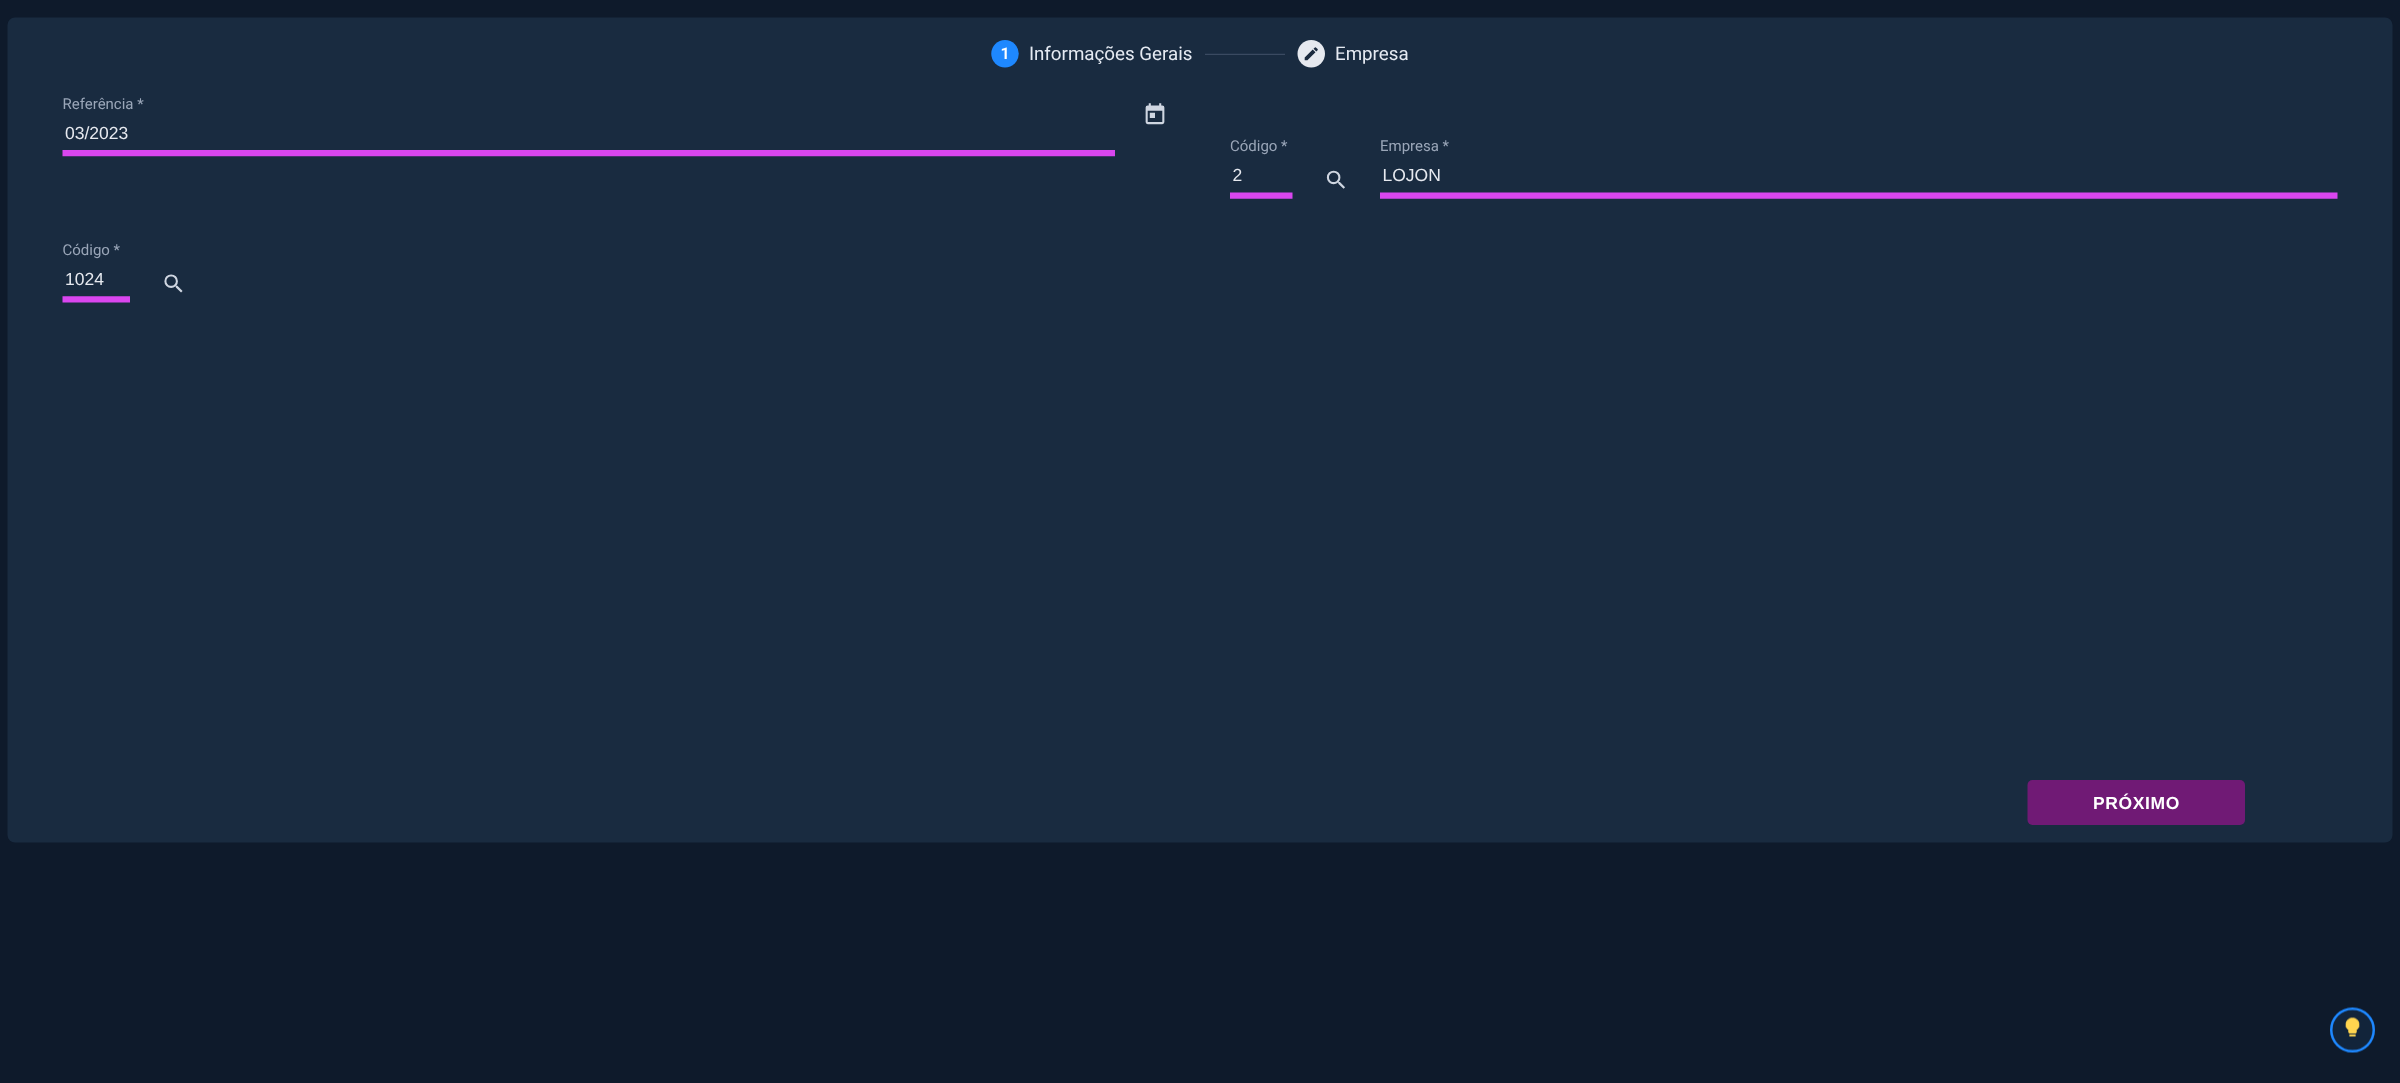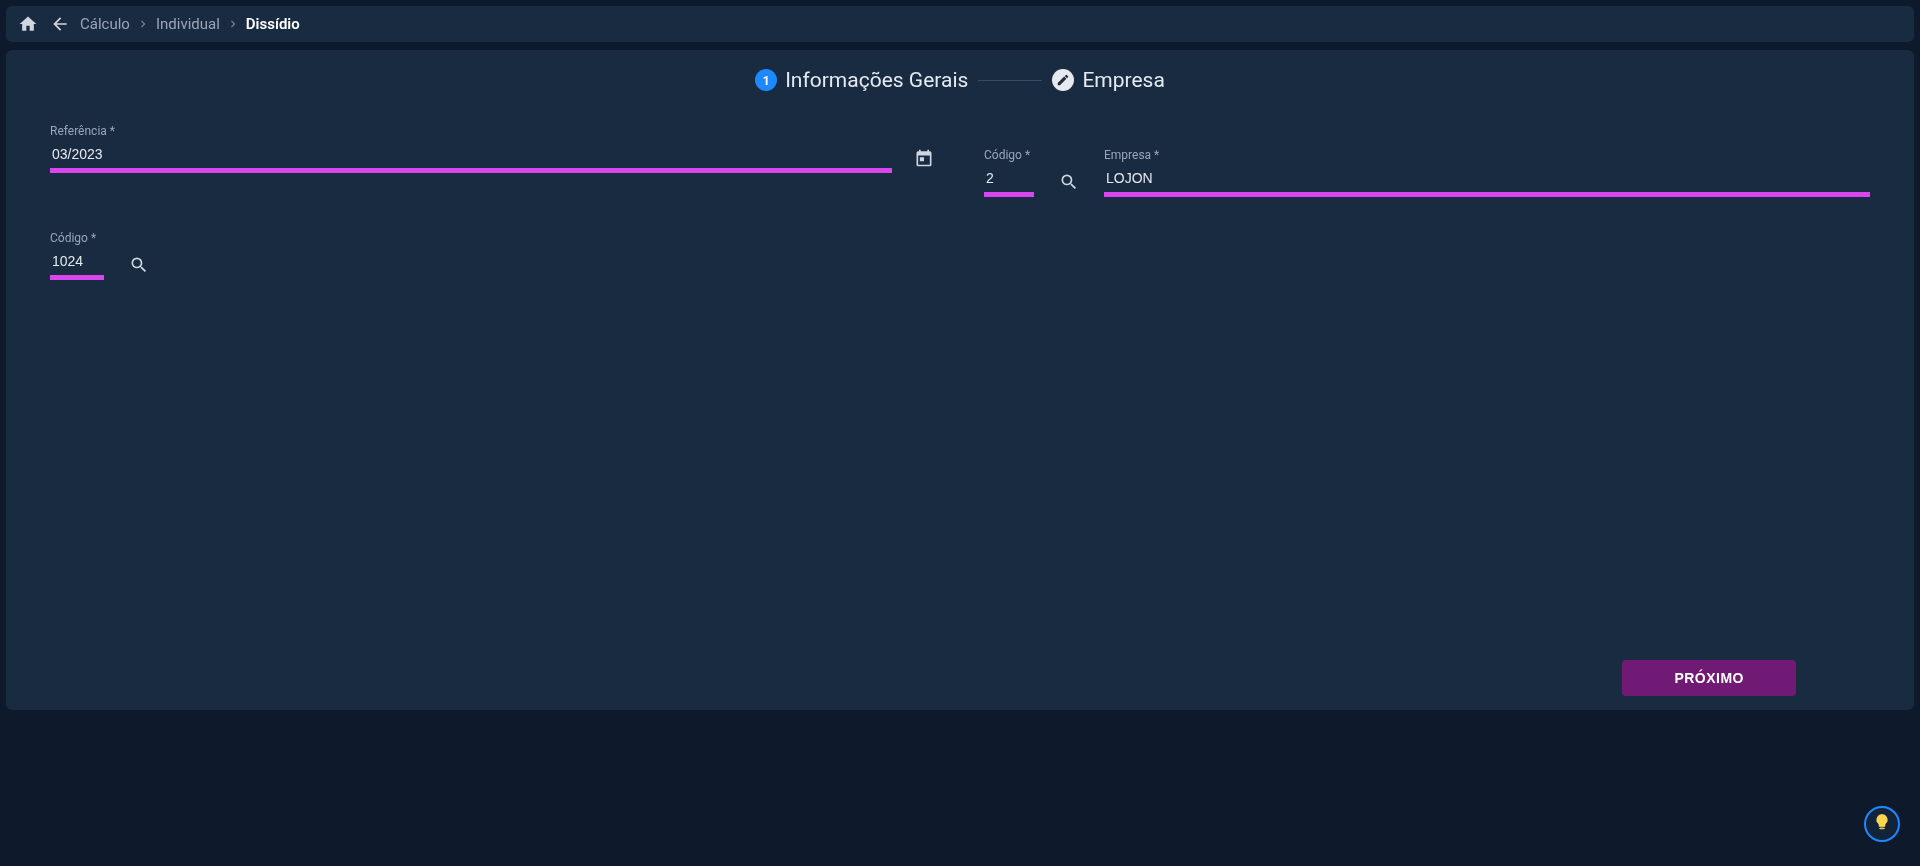--- a/index.html
+++ b/index.html
@@ -71,30 +71,30 @@
   }
   .step-circle.active {
     background: #1e88ff;
     color: #ffffff;
   }
   .step-circle.pending {
     background: #e6e9ef;
     color: #1b2a3e;
   }
   .step-circle.pending svg { width:14px; height:14px; fill:#1b2a3e; }
-  .step-label { font-size: 21px; color: #e5eaf2; text-align: center; }
+  .step-label { font-size: 15px; color: #e5eaf2; text-align: center; }
   .step-connector {
     width: 64px; height: 1px; background: #3a4a61;
   }
   .form-grid {
     display: grid;
     grid-template-columns: 1fr 1fr;
     column-gap: 48px;
   }
-  .row1 { display: flex; align-items: flex-end; gap: 20px; margin-bottom: 24px; }
+  .row1 { display: flex; gap: 20px; margin-bottom: 13px; }
   .row2 { display: flex; align-items: flex-end; gap: 23px; margin-top: 34px; }
   .field {
     display: flex;
     flex-direction: column;
   }
   .field label {
     font-size: 12px;
     color: #9aa6b8;
     margin-bottom: 2px;
   }
@@ -140,47 +140,20 @@
     border: 2px solid #1e88ff;
     display: flex; align-items: center; justify-content: center;
     cursor: pointer;
   }
   .fab svg { width: 18px; height: 18px; stroke: #ffd54f; fill: #ffd54f; }
 </style>
 </head>
 <body>
 
 <div class="outer">
-  <div class="topbar">
-    <span class="icon-btn">
-      <svg viewBox="0 0 24 24">
-          <path d="M10 20v-6h4v6h5v-8h3L12 3 2 12h3v8z"></path>
-        </svg>
-    </span>
-    <span class="icon-btn">
-      <svg viewBox="0 0 24 24">
-          <path d="M20 11H7.83l5.59-5.59L12 4l-8 8 8 8 1.41-1.41L7.83 13H20z"></path>
-        </svg>
-    </span>
-    <div class="breadcrumbs">
-      <span class="crumb-link">Cálculo</span>
-      <span class="crumb-sep">
-          <svg viewBox="0 0 24 24">
-            <path d="M8.59 16.59L13.17 12 8.59 7.41 10 6l6 6-6 6z"></path>
-          </svg>
-        </span>
-      <span class="crumb-link">Individual</span>
-      <span class="crumb-sep">
-          <svg viewBox="0 0 24 24">
-            <path d="M8.59 16.59L13.17 12 8.59 7.41 10 6l6 6-6 6z"></path>
-          </svg>
-        </span>
-      <span class="crumb-current">Dissídio</span>
-    </div>
-  </div>
 
   <div class="panel">
     <div class="stepper">
       <div class="step">
         <span class="step-circle active">1</span>
         <span class="step-label">Informações Gerais</span>
       </div>
       <div class="step-connector"></div>
       <div class="step">
         <span class="step-circle pending">

